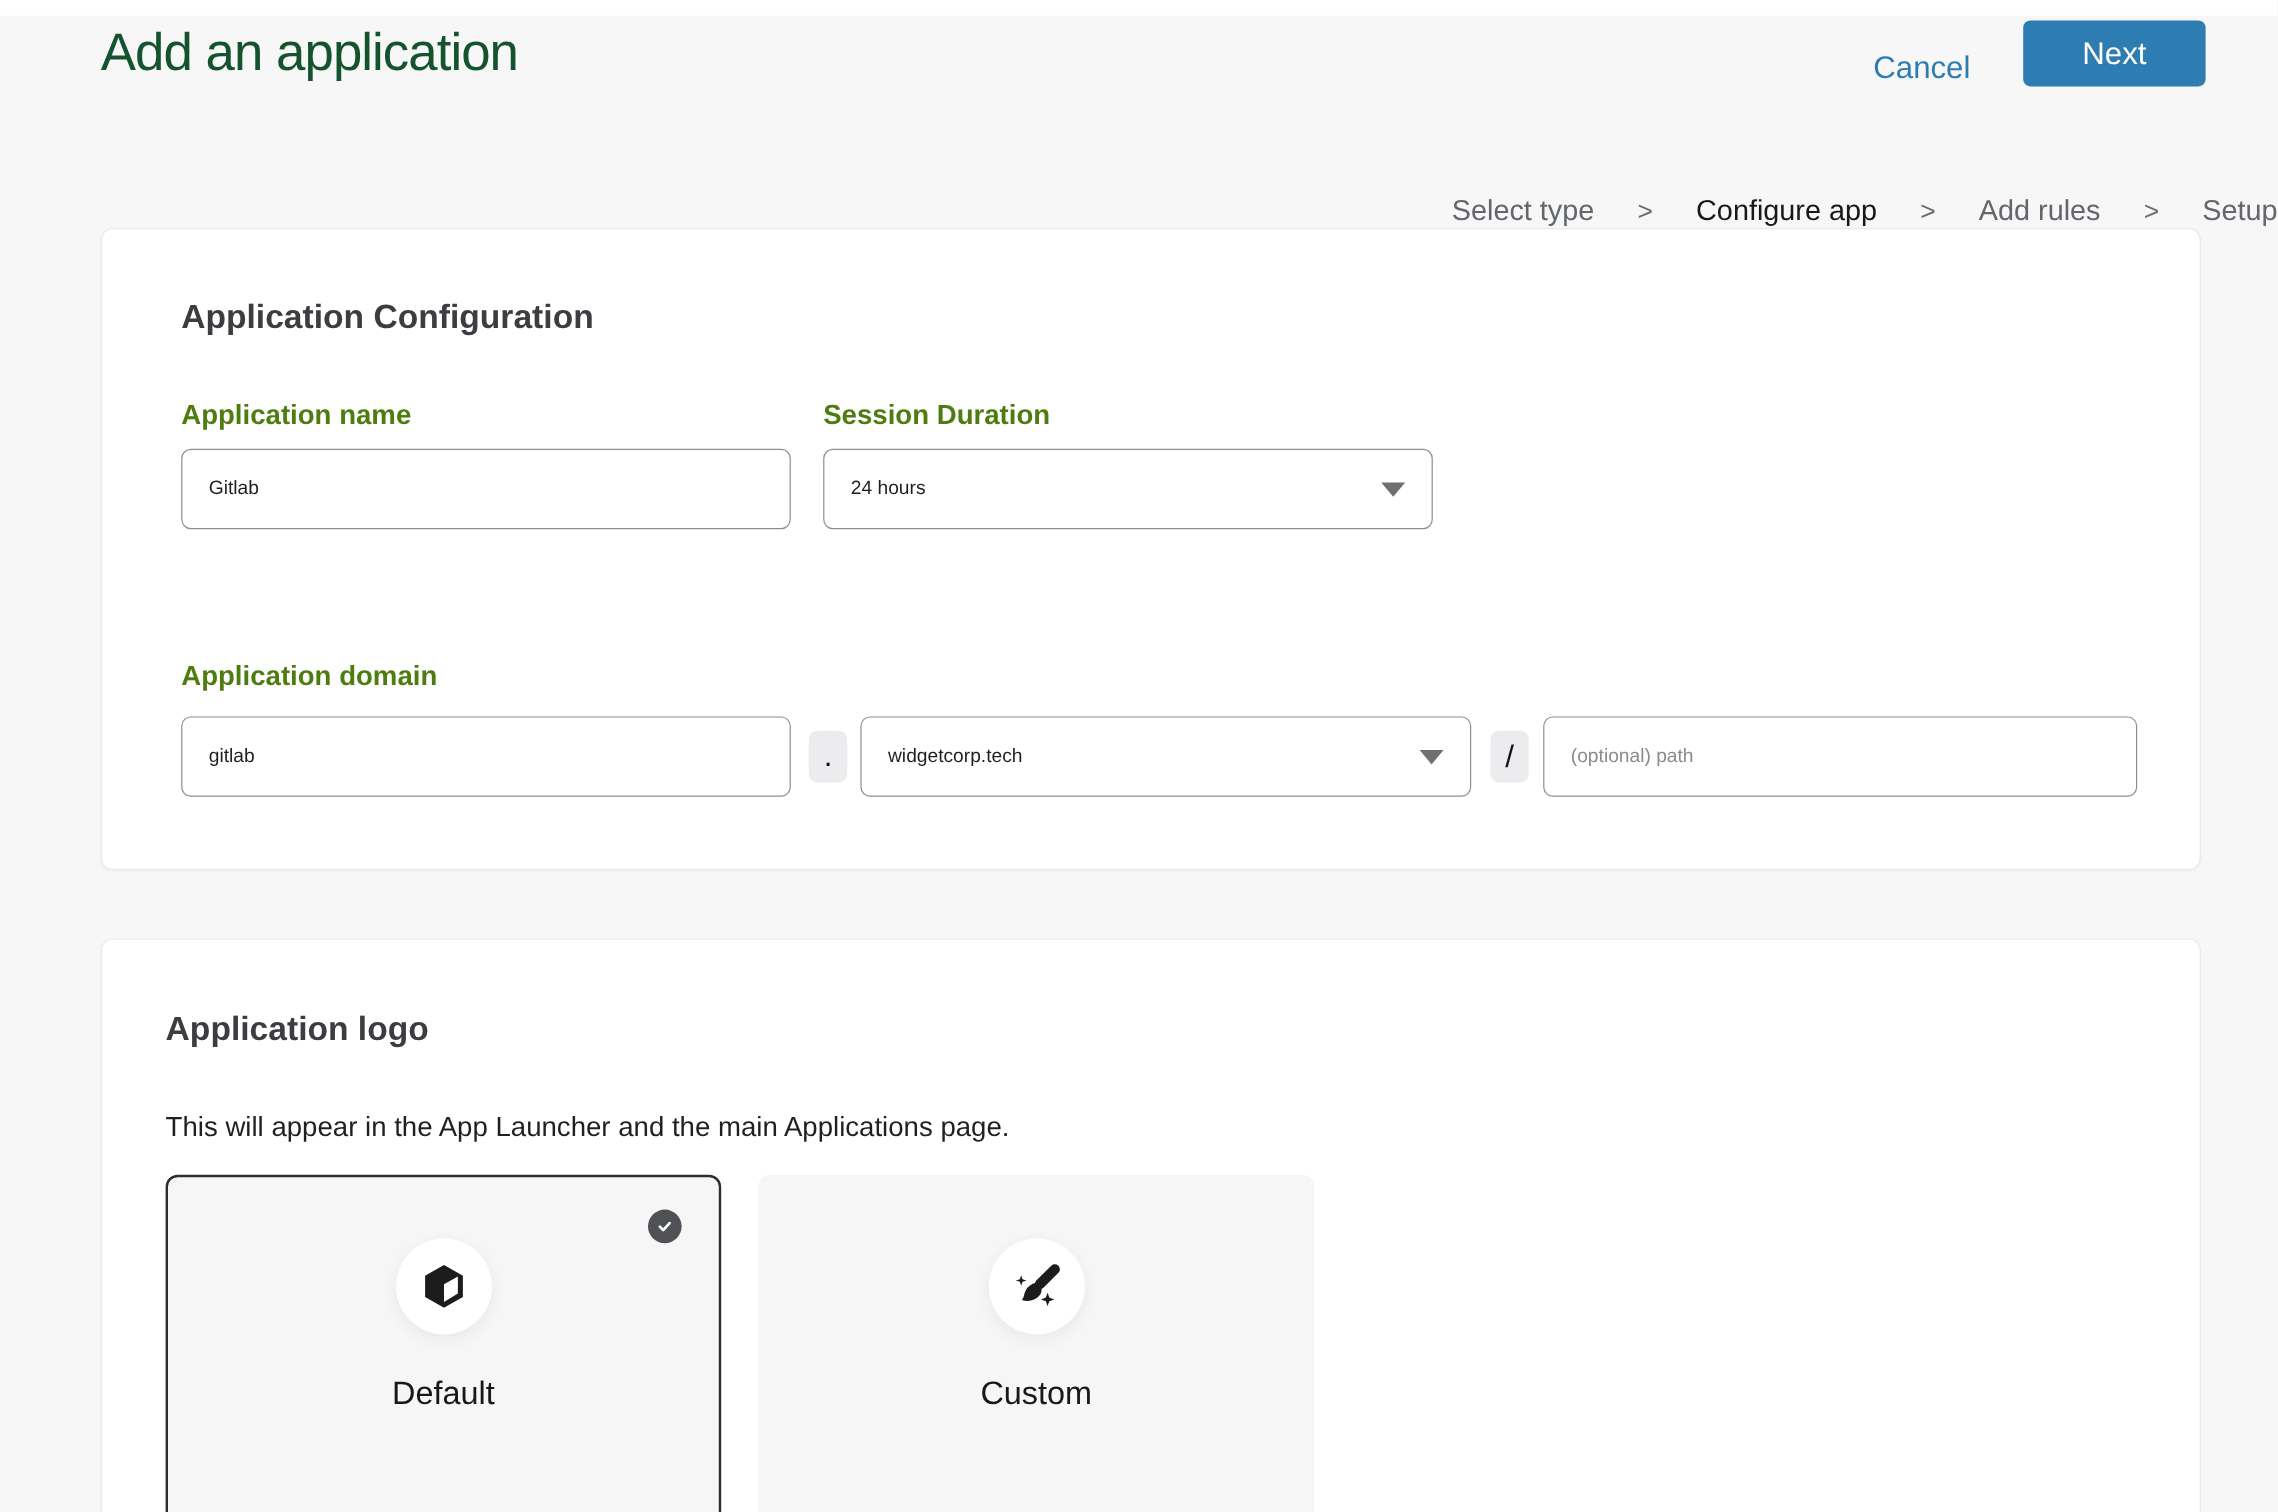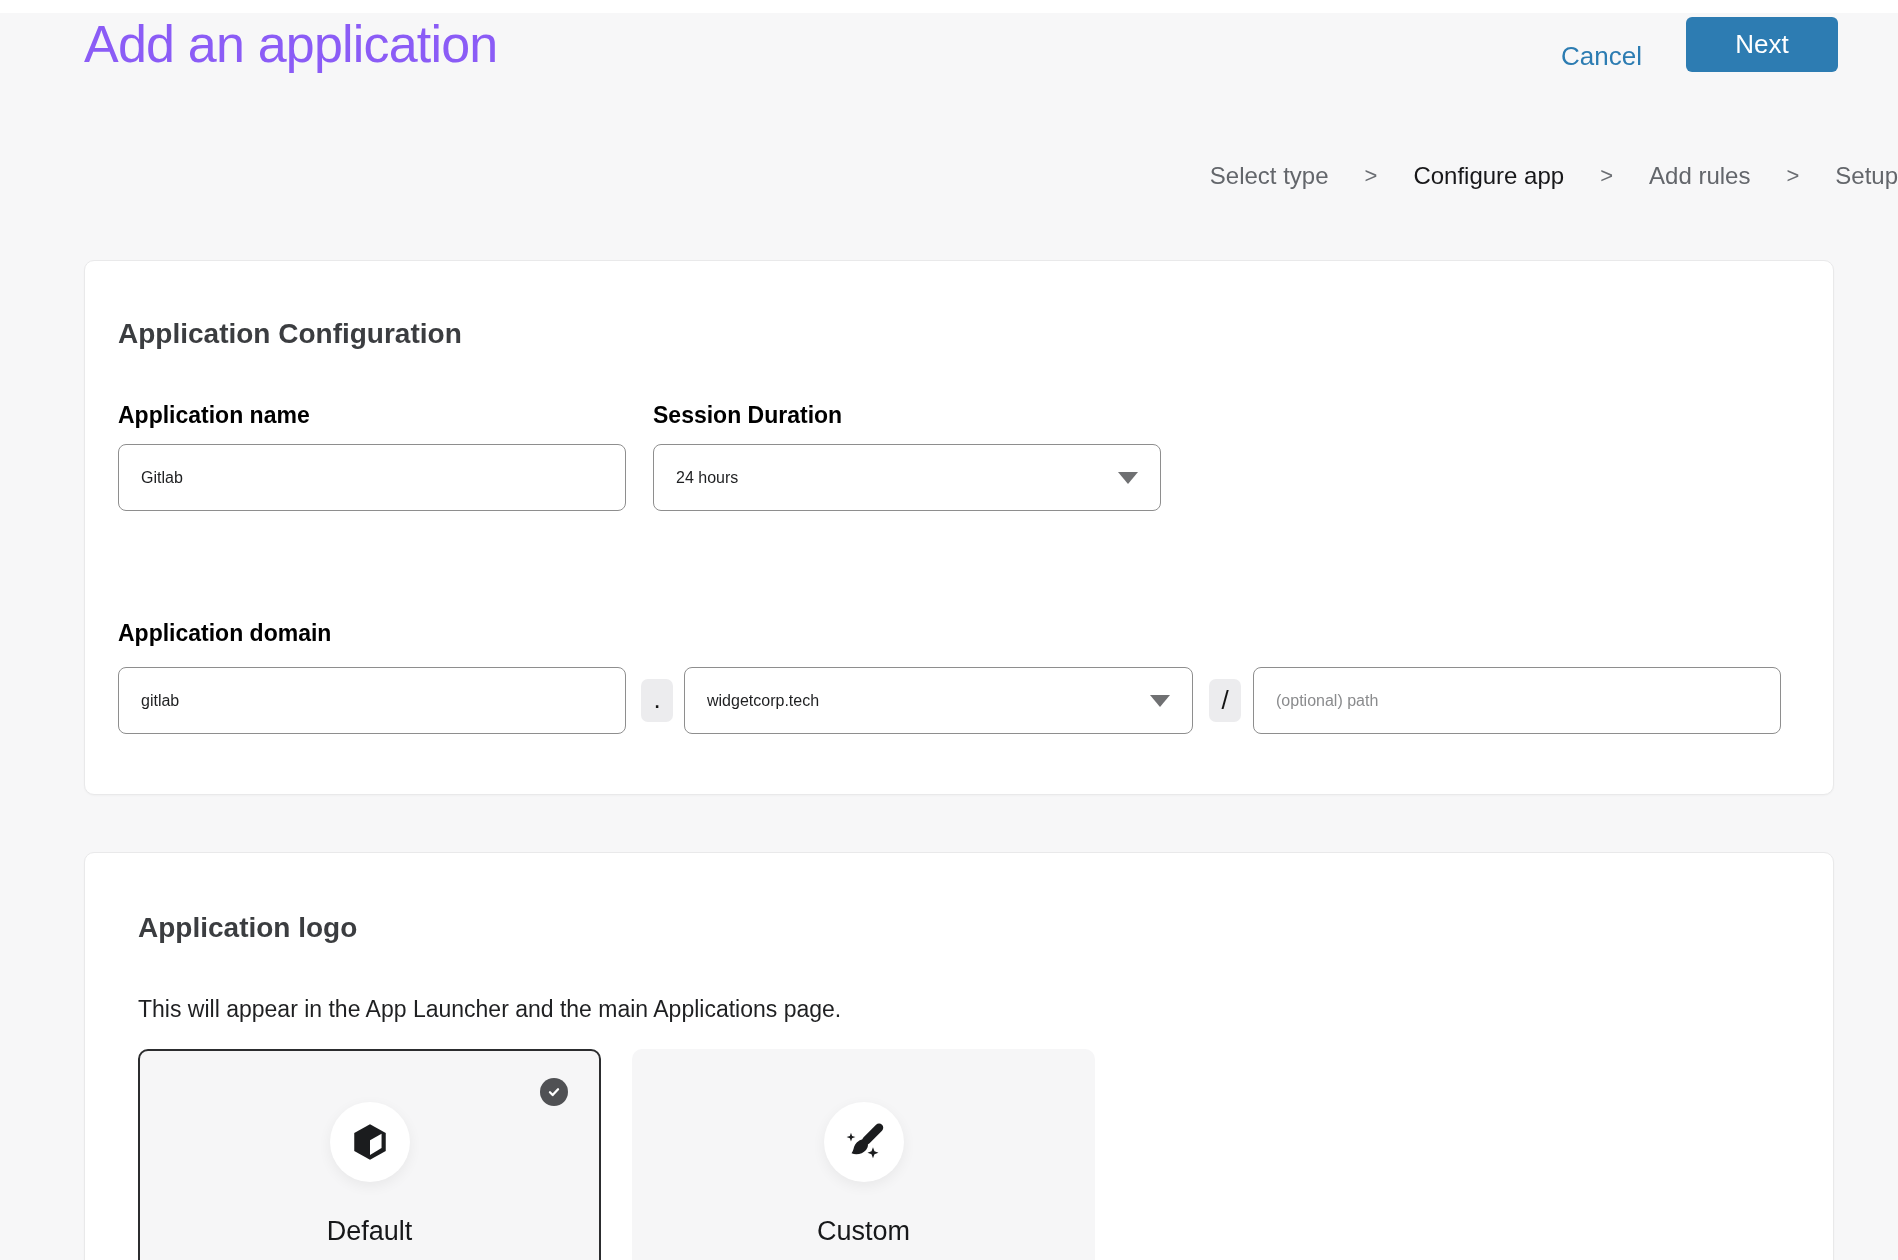--- a/index.html
+++ b/index.html
@@ -10,21 +10,21 @@
     color: #1e1f21;
   }
   .top-strip { height: 13px; background: #ffffff; }
 
   
   .header {
     display: flex; align-items: center; justify-content: space-between;
     padding: 0 60px 0 84px; height: 60px; margin-top: 1px;
   }
   .page-title {
-    font-size: 52px; font-weight: 400; color: #8b5cf6; letter-spacing: -0.8px;
+    font-size: 44px; font-weight: 400; color: #14532d; letter-spacing: -0.8px;
   }
   .header-actions { display: flex; align-items: flex-end; gap: 44px; }
   .cancel-link {
     font-size: 26px; color: #2c7cb2; cursor: pointer; background: none; border: none;
     font-family: inherit;
   }
   .next-btn {
     width: 152px; height: 55px; background: #2d7cb2; color: #ffffff;
     border: none; border-radius: 6px; font-size: 26px; font-family: inherit;
     cursor: pointer;
@@ -38,27 +38,27 @@
   .breadcrumb .crumb { cursor: default; }
   .breadcrumb .crumb.active { color: #18181a; font-weight: 400; }
   .breadcrumb .sep { color: #6b6e73; font-size: 22px; }
 
   
   .card {
     width: 1750px; margin-left: 84px; background: #ffffff;
     border: 1px solid #e9e9ea; border-radius: 10px;
     box-shadow: 0 1px 2px rgba(0,0,0,0.03);
   }
-  .card-1 { margin-top: 70px; padding: 56px 52px 60px 33px; }
+  .card-1 { padding: 56px 52px 60px 66px; }
   .card-2 { margin-top: 57px; padding: 58px 52px 60px 53px; height: 560px; }
 
   .card-heading { font-size: 28px; font-weight: 700; color: #3b3d40; line-height: 34px; }
 
   .field-label {
-    font-size: 23px; font-weight: 700; color: #000000; line-height: 28px;
+    font-size: 23px; font-weight: 700; color: #4d7c0f; line-height: 28px;
     display: block;
   }
   .form-grid {
     display: flex; gap: 27px; margin-top: 50px;
   }
   .form-col { width: 508px; }
   .field-label + .field-control { margin-top: 15px; }
 
   .text-input, .select-box {
     height: 67px; width: 100%; border: 1.5px solid #8e8e8e; border-radius: 8px;

